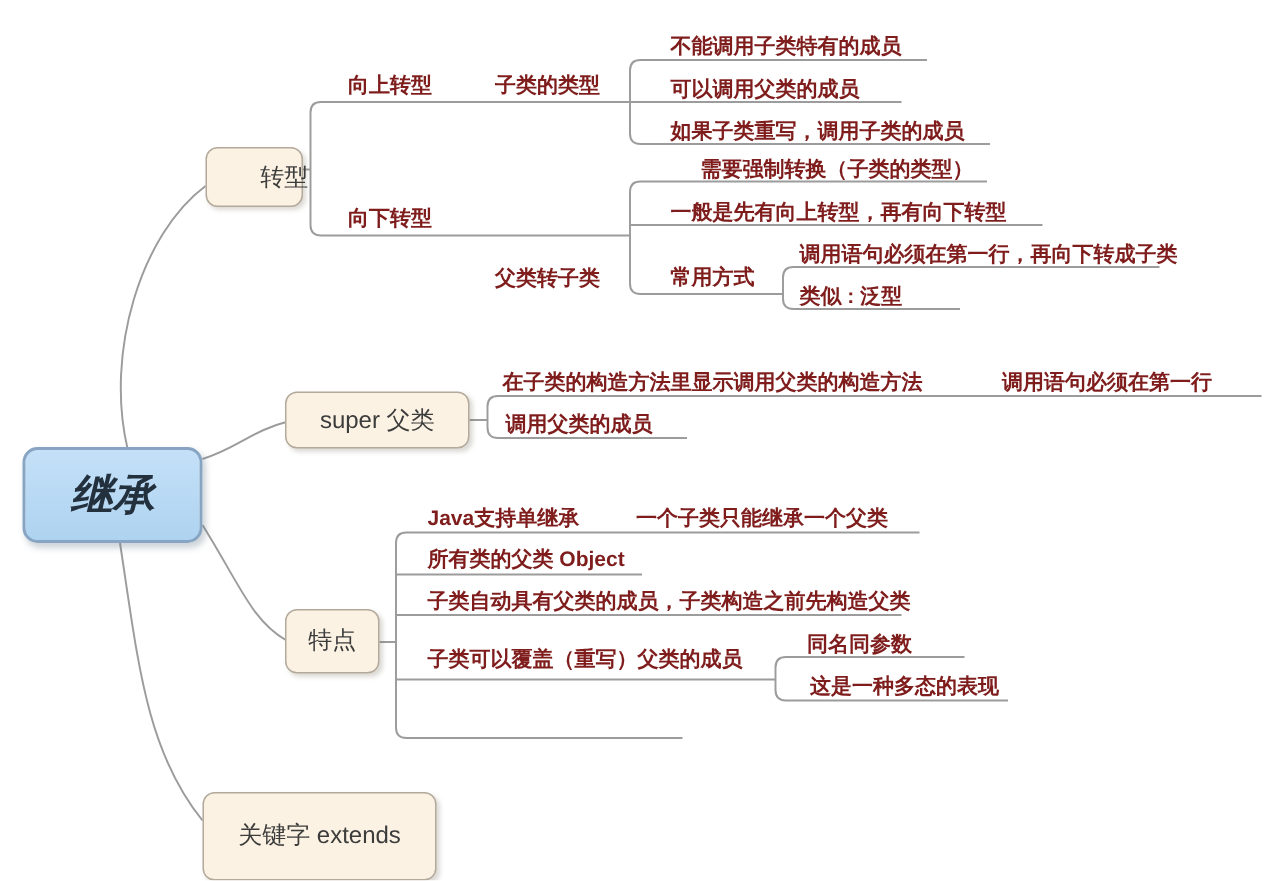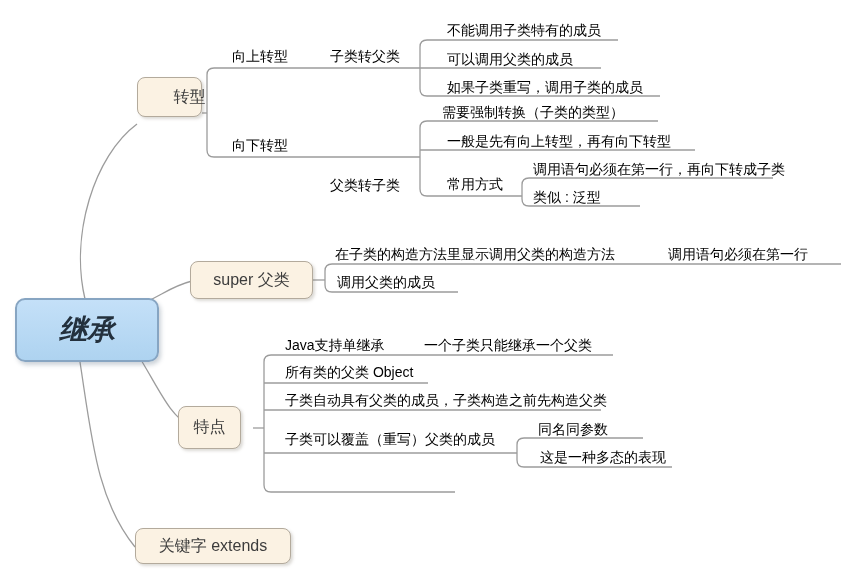--- a/index.html
+++ b/index.html
@@ -2,24 +2,25 @@
 <html><head>
 <meta charset="utf-8">
 <style>
   html,body{margin:0;padding:0;background:#fff;}
   body{font-family:"Liberation Sans","DejaVu Sans",sans-serif;}
   #canvas{position:relative;width:845px;height:587px;background:#ffffff;overflow:hidden;}
   #wires{position:absolute;left:0;top:0;width:845px;height:587px;}
   .leaf{
     position:absolute;
     font-size:14px;
-    color:#000000;
+    color:#7f1d1d;
     line-height:16px;
     white-space:nowrap;
     cursor:default;
+    font-weight:bold;
   }
   .box{
     position:absolute;
     box-sizing:border-box;
     background:#fbf2e3;
     border:1px solid #b3aa9c;
     border-radius:8px;
     display:flex;align-items:center;justify-content:center;
     font-size:16px;color:#3c3c3c;
     white-space:nowrap;
@@ -61,49 +62,49 @@
     <path d="M 841,264 L 332,264 Q 325,264 325,271 L 325,285 Q 325,292 332,292 L 458,292"></path>
 
     <path d="M 253,428 L 264,428"></path>
     <path d="M 613,355 L 271,355 Q 264,355 264,362 L 264,485 Q 264,492 271,492 L 455,492"></path>
     <path d="M 264,383 L 428,383"></path>
     <path d="M 264,410 L 601,410"></path>
     <path d="M 264,453 L 517,453"></path>
     <path d="M 643,438 L 524,438 Q 517,438 517,445 L 517,460 Q 517,467 524,467 L 672,467"></path>
   </svg>
 
-  <div class="box root" style="left:15px;top:298px;width:144px;height:64px;">
+  <div class="box root" style="left:15px;top:298px;width:120px;height:64px;">
     <span class="root-label">继承</span>
   </div>
 
-  <div class="box" style="left:137px;top:77px;width:65px;height:40px;padding-left:40px;">
+  <div class="box" style="left:137px;top:98px;width:65px;height:40px;padding-left:40px;">
     <span>转型</span>
   </div>
 
   <div class="box" style="left:190px;top:261px;width:123px;height:38px;text-align:center;">
     <span>super 父类</span>
   </div>
 
-  <div class="box" style="left:178px;top:406px;width:63px;height:43px;">
+  <div class="box" style="left:190px;top:406px;width:63px;height:43px;">
     <span>特点</span>
   </div>
 
-  <div class="box" style="left:135px;top:528px;width:156px;height:36px;">
+  <div class="box" style="left:135px;top:528px;width:156px;height:59px;">
     <span>关键字  extends</span>
   </div>
 
   <div class="leaf" style="left:232px;top:48px;">向上转型</div>
-  <div class="leaf" style="left:330px;top:48px;">子类转父类</div>
+  <div class="leaf" style="left:330px;top:48px;">子类的类型</div>
   <div class="leaf" style="left:447px;top:22px;">不能调用子类特有的成员</div>
   <div class="leaf" style="left:447px;top:51px;">可以调用父类的成员</div>
   <div class="leaf" style="left:447px;top:79px;">如果子类重写，调用子类的成员</div>
 
   <div class="leaf" style="left:232px;top:137px;">向下转型</div>
   <div class="leaf" style="left:330px;top:137px;margin-top:40px;">父类转子类</div>
-  <div class="leaf" style="left:442px;top:104px;">需要强制转换（子类的类型）</div>
+  <div class="leaf" style="left:467px;top:104px;">需要强制转换（子类的类型）</div>
   <div class="leaf" style="left:447px;top:133px;">一般是先有向上转型，再有向下转型</div>
   <div class="leaf" style="left:447px;top:176px;">常用方式</div>
   <div class="leaf" style="left:533px;top:161px;">调用语句必须在第一行，再向下转成子类</div>
   <div class="leaf" style="left:533px;top:189px;">类似 : 泛型</div>
 
   <div class="leaf" style="left:335px;top:246px;">在子类的构造方法里显示调用父类的构造方法</div>
   <div class="leaf" style="left:668px;top:246px;">调用语句必须在第一行</div>
   <div class="leaf" style="left:337px;top:274px;">调用父类的成员</div>
 
   <div class="leaf" style="left:285px;top:337px;">Java支持单继承</div>

